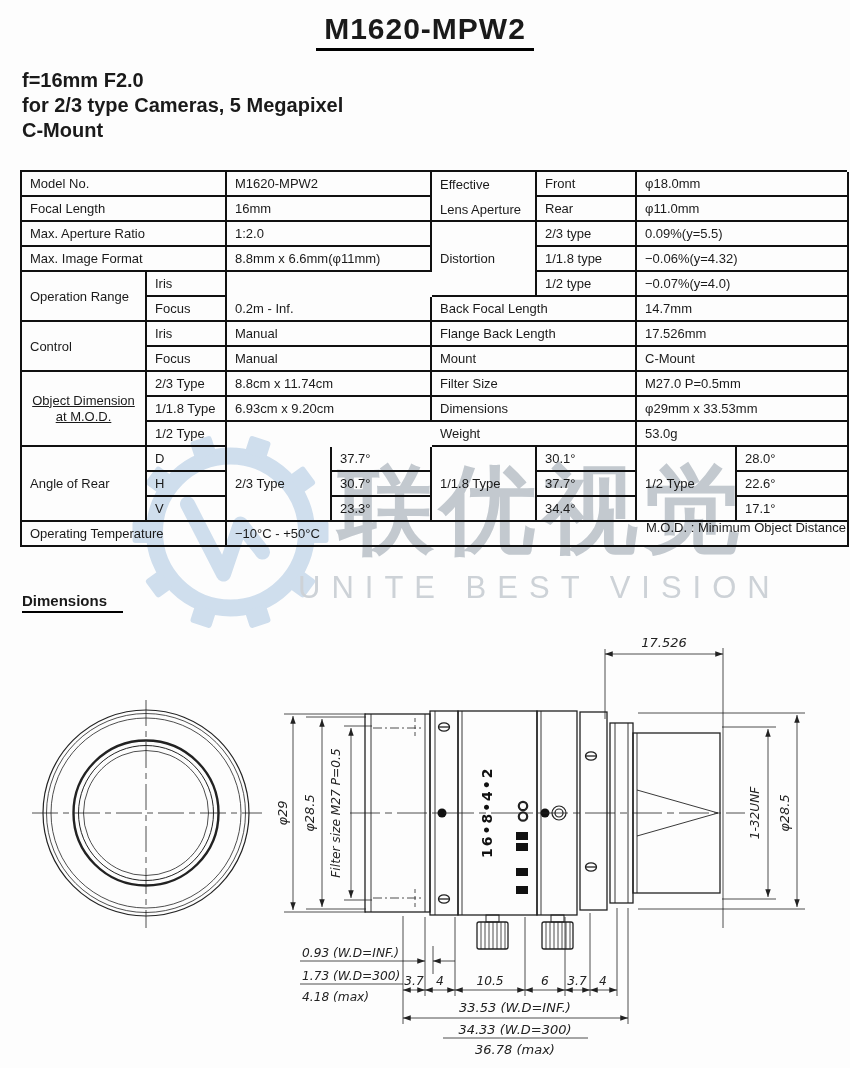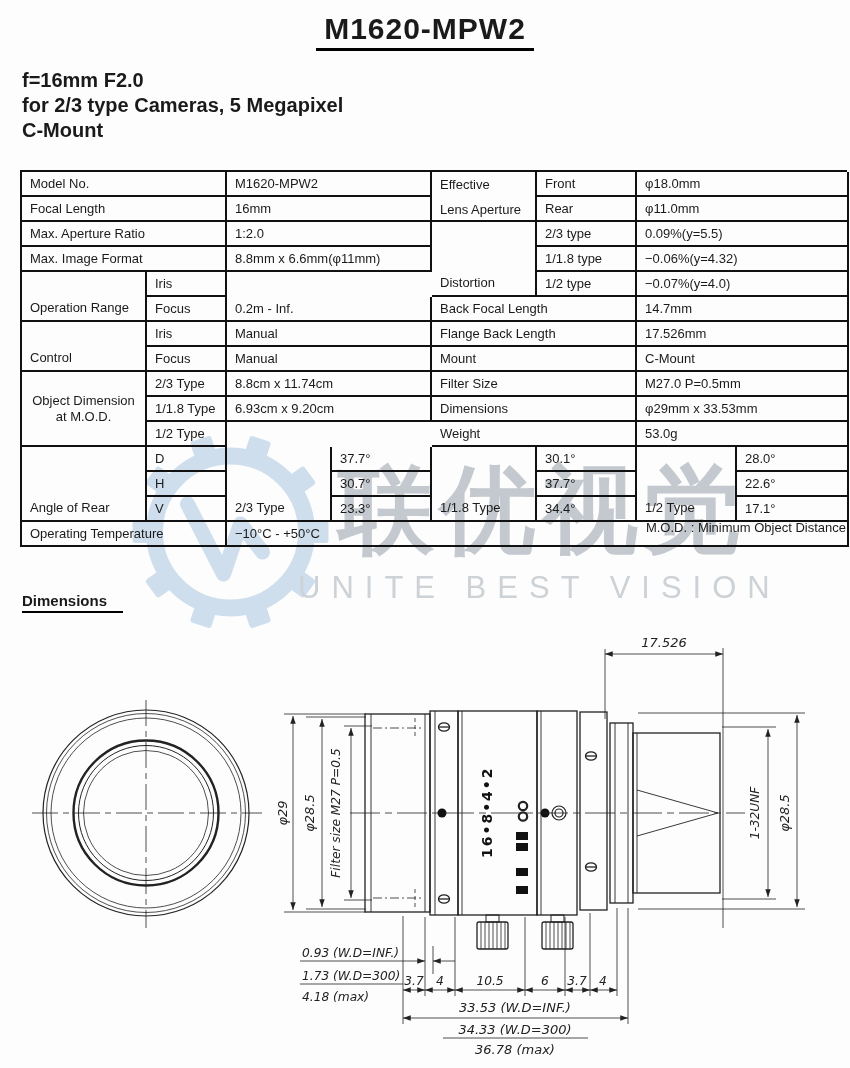--- a/index.html
+++ b/index.html
@@ -37,23 +37,23 @@
     grid-template-columns:125px 80px 105px 100px 105px 100px 100px 112px;
     grid-auto-rows:25px;
     border-top:2px solid #111; border-left:2px solid #111;
     font-size:13px;
   }
   .c {
     border-right:2px solid #111; border-bottom:2px solid #111;
     display:flex; align-items:center; padding-left:8px; overflow:hidden;
     white-space:nowrap;
   }
-  .top { align-items:flex-end; }
+  .top { align-items:center; }
   .top .ln { line-height:25px; }
-  .ctr { flex-direction:column; justify-content:center; padding-left:0; text-align:center; }
+  .ctr { flex-direction:column; justify-content:center; padding-left:0; text-align:center;text-decoration:underline; }
   .ctr .ln { line-height:16px; }
   .two { flex-direction:column; align-items:flex-start; justify-content:flex-start; }
   .two .ln { line-height:25px; }
   #note { position:absolute; top:520px; right:4px; font-size:13px; }
   #dims-head { position:absolute; left:22px; top:592px; font-size:15px; font-weight:bold; }
   #dims-head span { border-bottom:2px solid #000; padding:0 16px 2px 0; }
   
   #drawing { position:absolute; left:0; top:618px; }
   .dt  { font:italic 13px "DejaVu Sans", sans-serif; fill:#222; }
   .dt12{ font:italic 12.2px "DejaVu Sans", sans-serif; fill:#222; }

